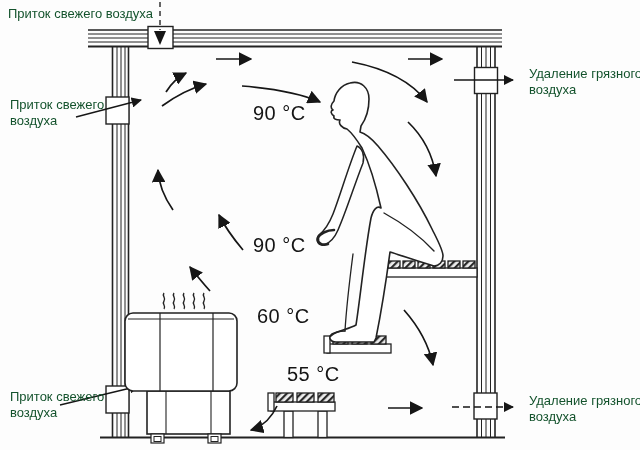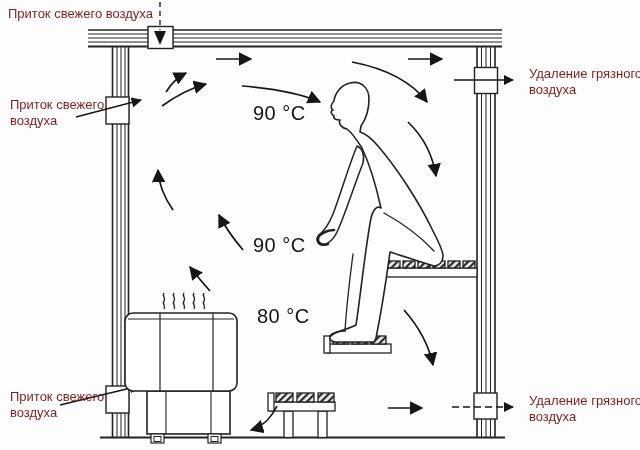--- a/index.html
+++ b/index.html
@@ -1,19 +1,19 @@
 <!DOCTYPE html>
 <html><head>
 <meta charset="utf-8">
 <style>
   html,body{margin:0;padding:0;background:#ffffff;}
   #stage{position:relative;width:640px;height:450px;background:#fdfdfd;overflow:hidden;
          font-family:"Liberation Sans",sans-serif;}
   #artwork{position:absolute;left:0;top:0;}
-  .lbl{position:absolute;font-size:13px;line-height:1.2;color:#7f1d1d;}
+  .lbl{position:absolute;font-size:13px;line-height:1.2;color:#14532d;}
   .nowrap{white-space:nowrap;}
   .temp{position:absolute;font-size:20px;line-height:1;color:#141414;letter-spacing:.5px;white-space:nowrap;}
 </style>
 </head>
 <body>
 
 <div id="stage">
 
   <svg id="artwork" width="640" height="450" viewBox="0 0 640 450">
     <defs>
@@ -192,15 +192,16 @@
   <div class="lbl" style="left:10px;top:389px;width:102px;">Приток свежего воздуха</div>
 
   <div class="lbl" style="left:529px;top:66px;width:115px;">Удаление грязного воздуха</div>
 
   <div class="lbl" style="left:529px;top:393px;width:115px;">Удаление грязного воздуха</div>
 
   <div class="temp" style="left:253px;top:103px;">90 °C</div>
 
   <div class="temp" style="left:253px;top:235px;">90 °C</div>
 
-  <div class="temp" style="left:257px;top:306px;">80 °C</div>
-
+  <div class="temp" style="left:257px;top:306px;">60 °C</div>
+
+  <div class="temp" style="left:287px;top:364px;">55 °C</div>
 </div>
 
 </body></html>

